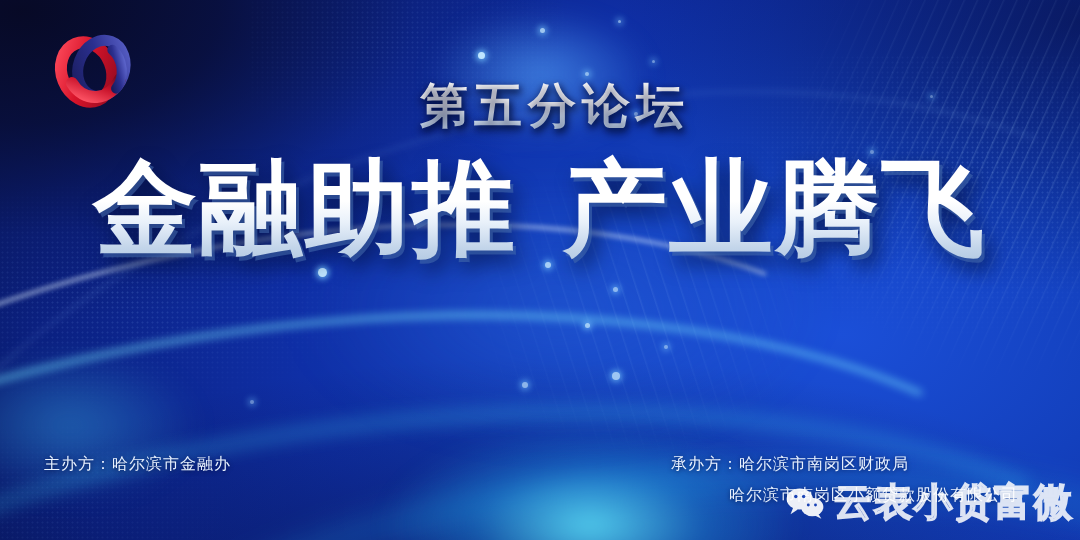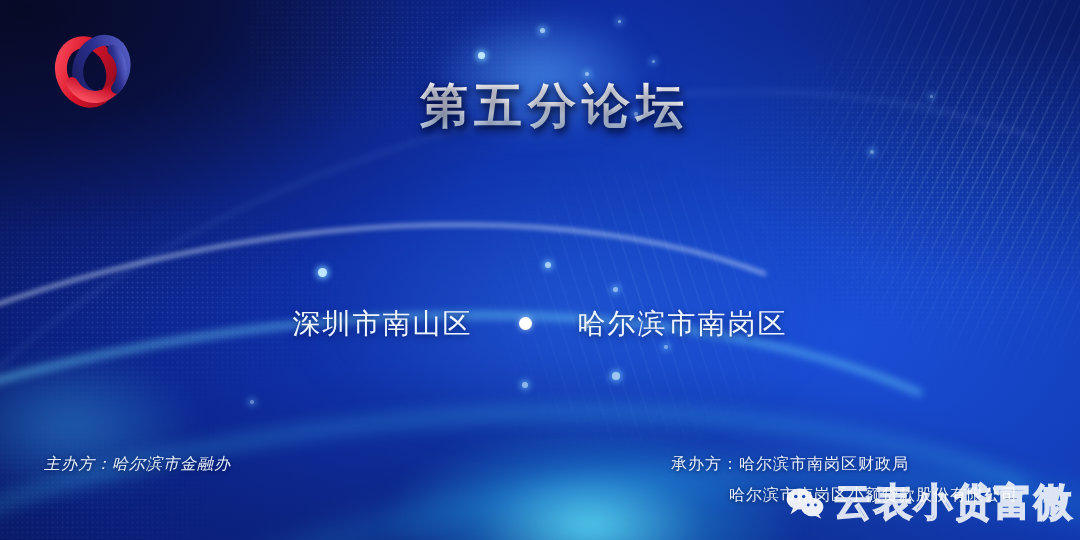--- a/index.html
+++ b/index.html
@@ -238,21 +238,21 @@
 
   .footer-block {
     position: absolute;
     font-size: 16px;
     line-height: 31px;
     color: #e9f2ff;
     letter-spacing: 1px;
     text-shadow: 0 1px 4px rgba(2,10,50,0.7);
     white-space: nowrap;
   }
-  .footer-left  { left: 44px;  top: 448px; text-align: right; font-style: italic; }
+  .footer-left  { left: 44px;  top: 448px; text-align: right; }
   .footer-right { right: 62px; top: 448px; text-align: left; }
   .footer-line2 { padding-left: 58px; }
 
   
   .watermark {
     position: absolute;
     right: 6px;
     bottom: 12px;
     display: flex;
     align-items: center;
@@ -335,24 +335,24 @@
       </defs>
       <ellipse cx="42" cy="50" rx="27" ry="33" fill="none" stroke="url(#redGrad)" stroke-width="13" transform="rotate(-22 42 50)"></ellipse>
       <ellipse cx="58" cy="46" rx="25" ry="31" fill="none" stroke="url(#blueGrad)" stroke-width="12" transform="rotate(20 58 46)"></ellipse>
       <path d="M 26 62 A 30 34 0 0 0 78 58" fill="none" stroke="url(#redGrad2)" stroke-width="13" stroke-linecap="round"></path>
       <path d="M 70 26 A 28 30 0 0 1 74 68" fill="none" stroke="url(#blueGrad)" stroke-width="11" stroke-linecap="round"></path>
     </svg>
   </div>
 
   <div class="subforum">第五分论坛</div>
 
-
-  <div class="cities">
-    <span>深圳市南山区</span><span class="sep"></span><span>哈尔滨市南岗区</span>
-  </div>
+  <div class="headline">
+    <span>金融助推</span><span class="gap"></span><span>产业腾飞</span>
+  </div>
+
 
   <div class="footer-block footer-left">
     <div>主办方：哈尔滨市金融办</div>
   </div>
 
   <div class="footer-block footer-right">
     <div>承办方：哈尔滨市南岗区财政局</div>
     <div class="footer-line2">哈尔滨市南岗区小额贷款股份有限公司</div>
   </div>
 

